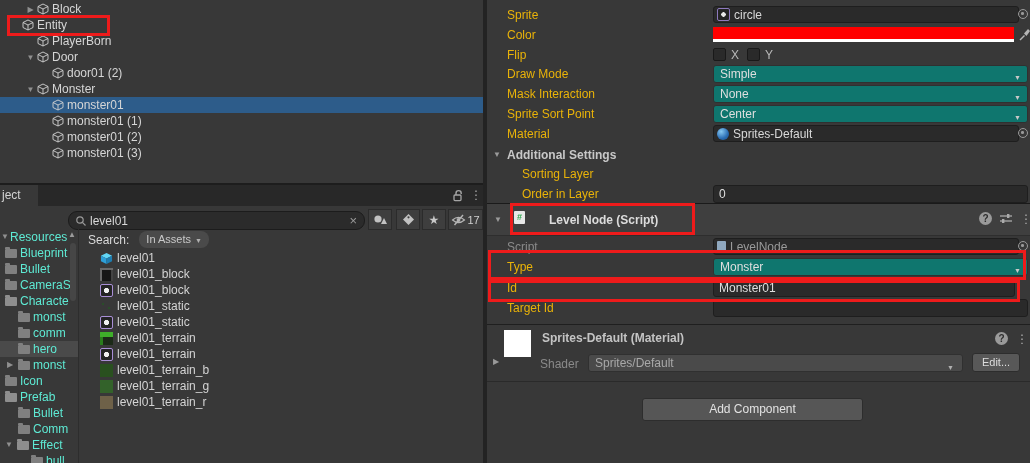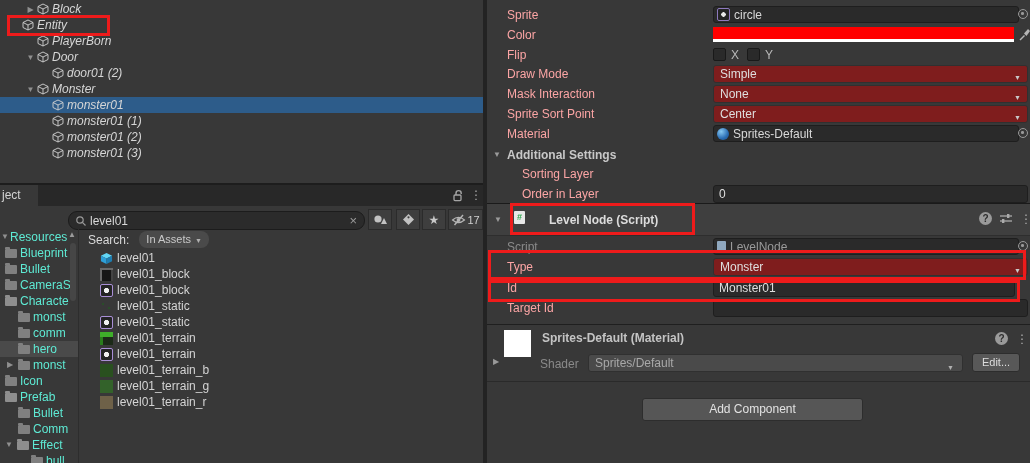--- a/index.html
+++ b/index.html
@@ -7,21 +7,21 @@
          font-family:"Liberation Sans",sans-serif;font-size:12px;color:#cfcfcf;
          -webkit-font-smoothing:antialiased;}
 
   
   #hierarchy{position:absolute;left:0;top:0;width:483px;height:183px;overflow:hidden;}
   .hrow{position:absolute;left:0;width:483px;height:16px;display:flex;align-items:center;cursor:default;}
   .hrow.selected{background:#2d5c8a;}
   .slot{display:inline-block;width:13px;text-align:center;flex:none;}
   .tri{font-size:8px;color:#8f8f8f;line-height:16px;}
   .cube{flex:none;}
-  .hlabel{margin-left:3px;color:#d6d6d6;white-space:nowrap;font-style:italic;}
+  .hlabel{margin-left:3px;color:#d6d6d6;white-space:nowrap;}
 
   
   .annot{position:absolute;border:3px solid #ee1b1b;box-sizing:border-box;pointer-events:none;}
 
   
   #vdiv{position:absolute;left:483px;top:0;width:4px;height:463px;background:#232323;}
 
   
   #proj-topline{position:absolute;left:0;top:183px;width:483px;height:2px;background:#1d1d1d;}
   #tabbar{position:absolute;left:0;top:185px;width:483px;height:21px;background:#282828;}
@@ -71,26 +71,26 @@
   .ric-faint{background-image:radial-gradient(circle at 3px 4px, #2a4d2a 0 1px, transparent 1.6px),
              radial-gradient(circle at 9px 8px, #2a4d2a 0 1px, transparent 1.6px);}
   .ric-terrain{background-image:linear-gradient(to bottom,#3fae2a 0 5px,transparent 5px),
                linear-gradient(to right,#2a7d1d 0 3px,transparent 3px);background-color:#1c2a18;}
   .ric-texb{background:#29501f;}
   .ric-texg{background:#33622a;}
   .ric-texr{background:#6e6148;}
 
   
   #inspector{position:absolute;left:487px;top:0;width:543px;height:463px;overflow:hidden;}
-  .ilbl{position:absolute;left:20px;height:16px;line-height:16px;color:#fca5a5;white-space:nowrap;}
+  .ilbl{position:absolute;left:20px;height:16px;line-height:16px;color:#eab308;white-space:nowrap;}
   .sub{left:35px;}
   .dis{color:#8a8a8a;}
   .bold{font-weight:bold;color:#c8c8c8;}
   .fold-tri{position:absolute;font-size:8px;color:#9a9a9a;}
-  .dd{position:absolute;left:226px;width:315px;height:18px;background:#7f1d1d;border:1px solid #303030;
+  .dd{position:absolute;left:226px;width:315px;height:18px;background:#0f766e;border:1px solid #303030;
       border-radius:3px;box-sizing:border-box;color:#dfdfdf;line-height:16px;padding-left:6px;}
   .dd .ddtri{position:absolute;right:6px;top:4px;font-size:7px;color:#c8c8c8;}
   .tfield{position:absolute;left:226px;width:315px;height:18px;background:#2a2a2a;border:1px solid #1e1e1e;
           border-radius:3px;box-sizing:border-box;color:#dfdfdf;line-height:16px;padding-left:5px;}
   .ofield{position:absolute;left:226px;width:306px;height:17px;background:#2a2a2a;border:1px solid #1e1e1e;
           border-radius:3px;box-sizing:border-box;color:#d8d8d8;display:flex;align-items:center;gap:4px;padding-left:3px;}
   .picker{position:absolute;left:531px;width:10px;height:10px;border:1.5px solid #9a9a9a;border-radius:50%;box-sizing:border-box;}
   .picker::after{content:"";position:absolute;left:2.2px;top:2.2px;width:2.6px;height:2.6px;border-radius:50%;background:#9a9a9a;}
   .cb{position:absolute;width:13px;height:13px;background:#2a2a2a;border:1px solid #191919;border-radius:2px;box-sizing:border-box;}
   .cblabel{position:absolute;color:#b8b8b8;height:16px;line-height:16px;}

